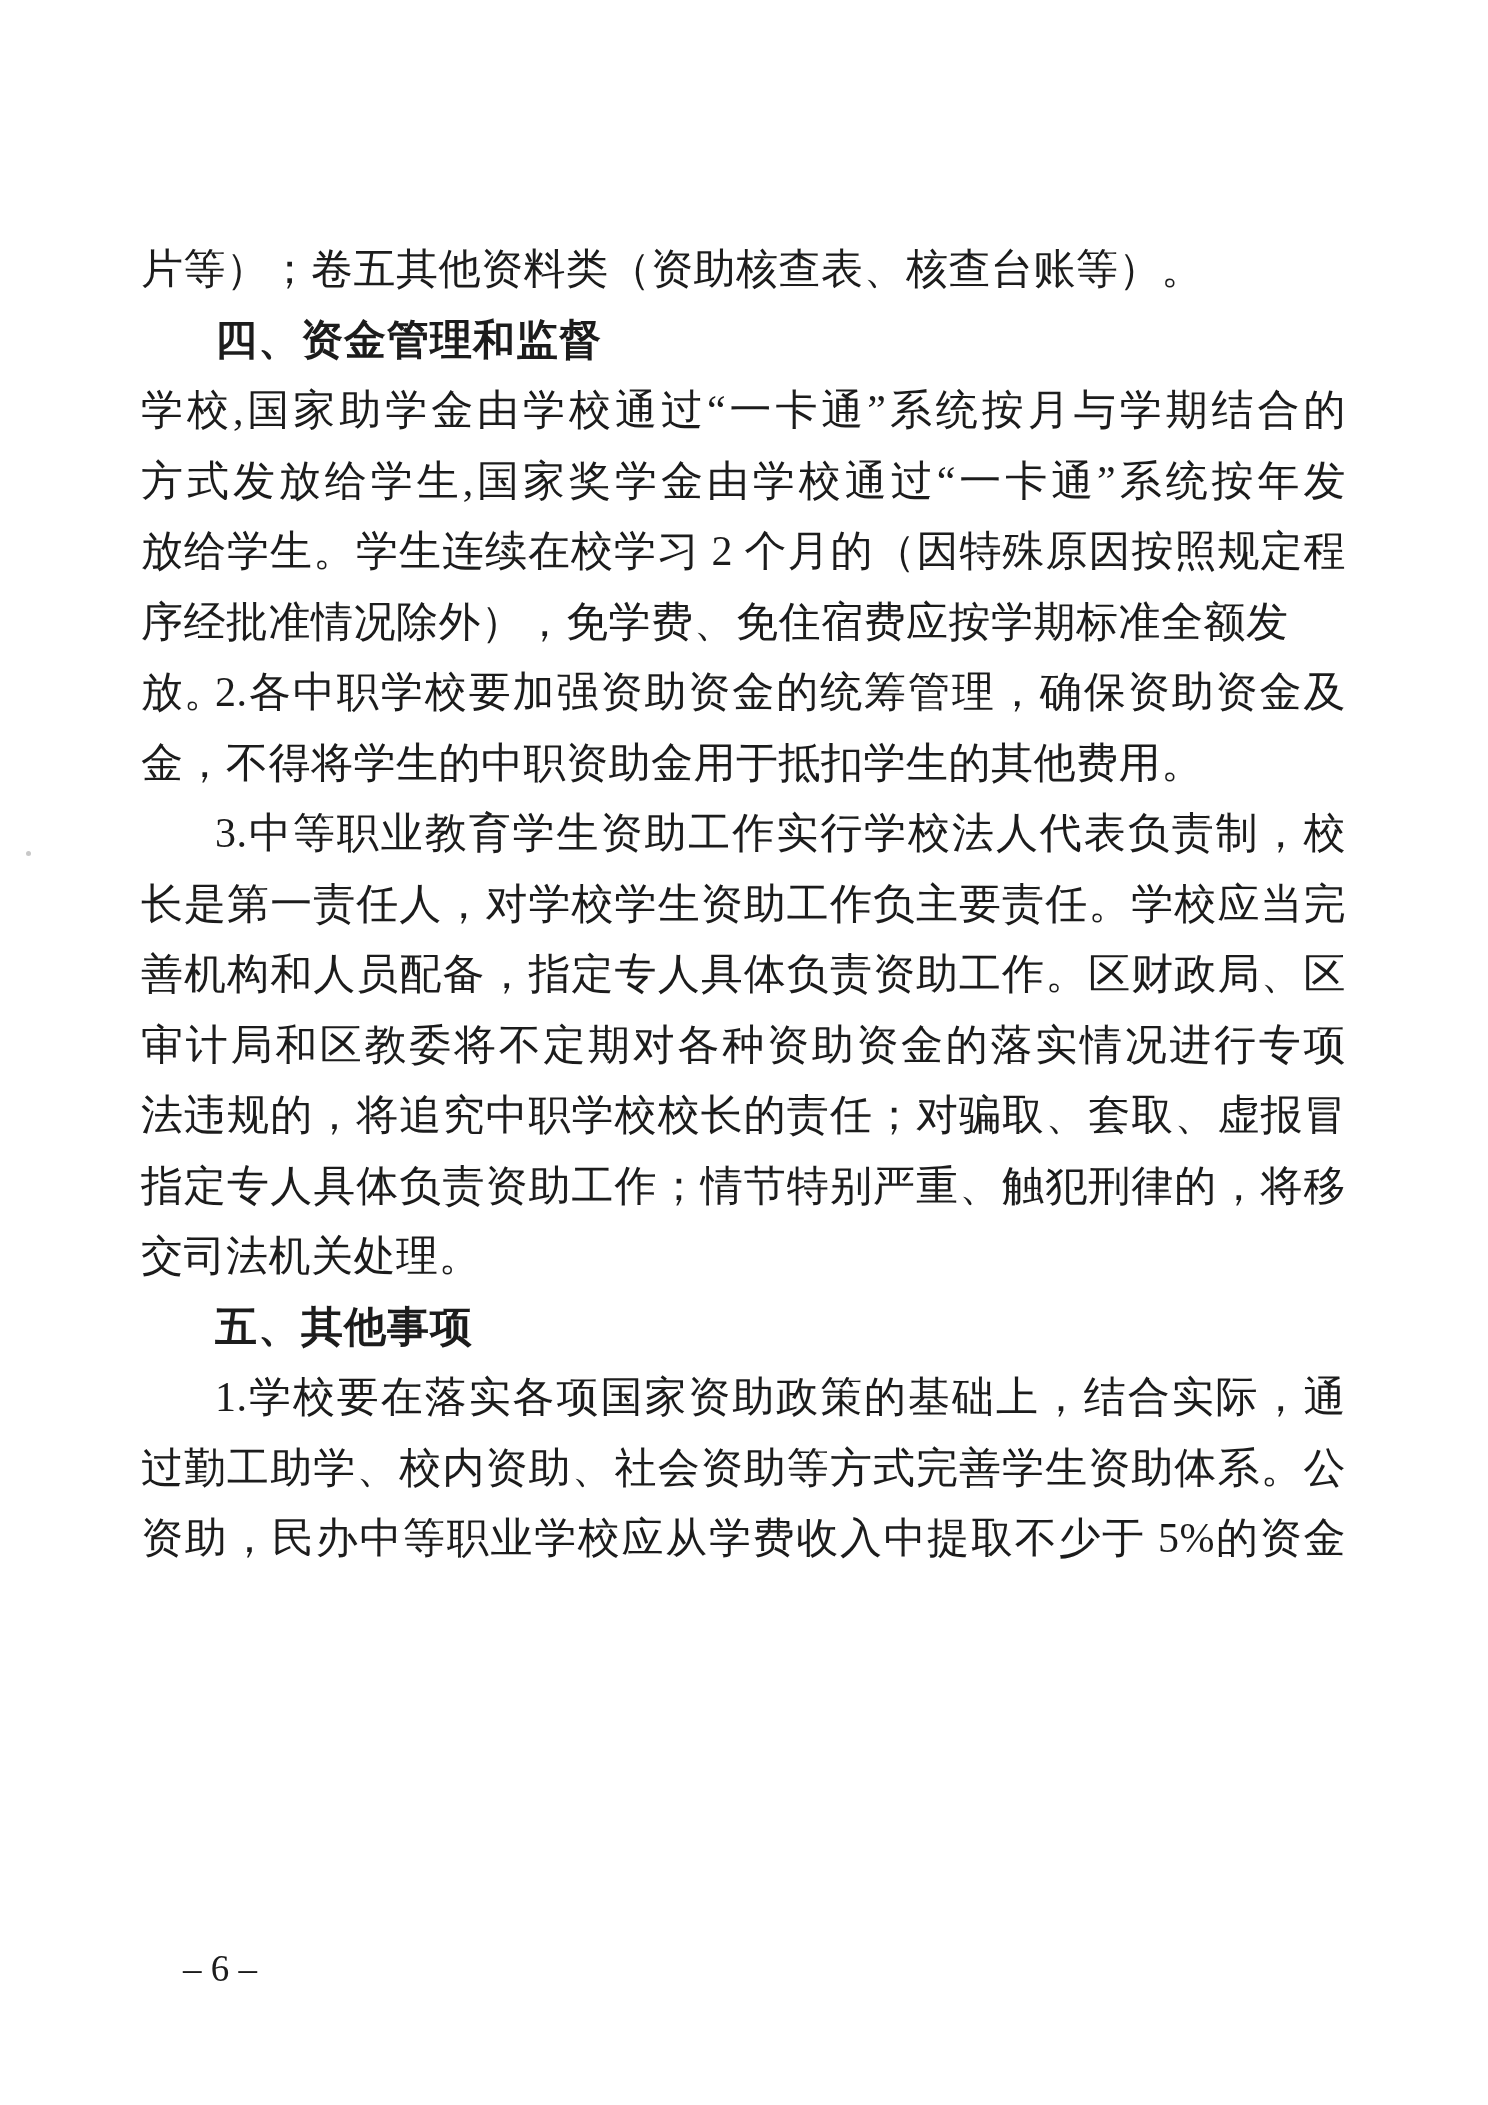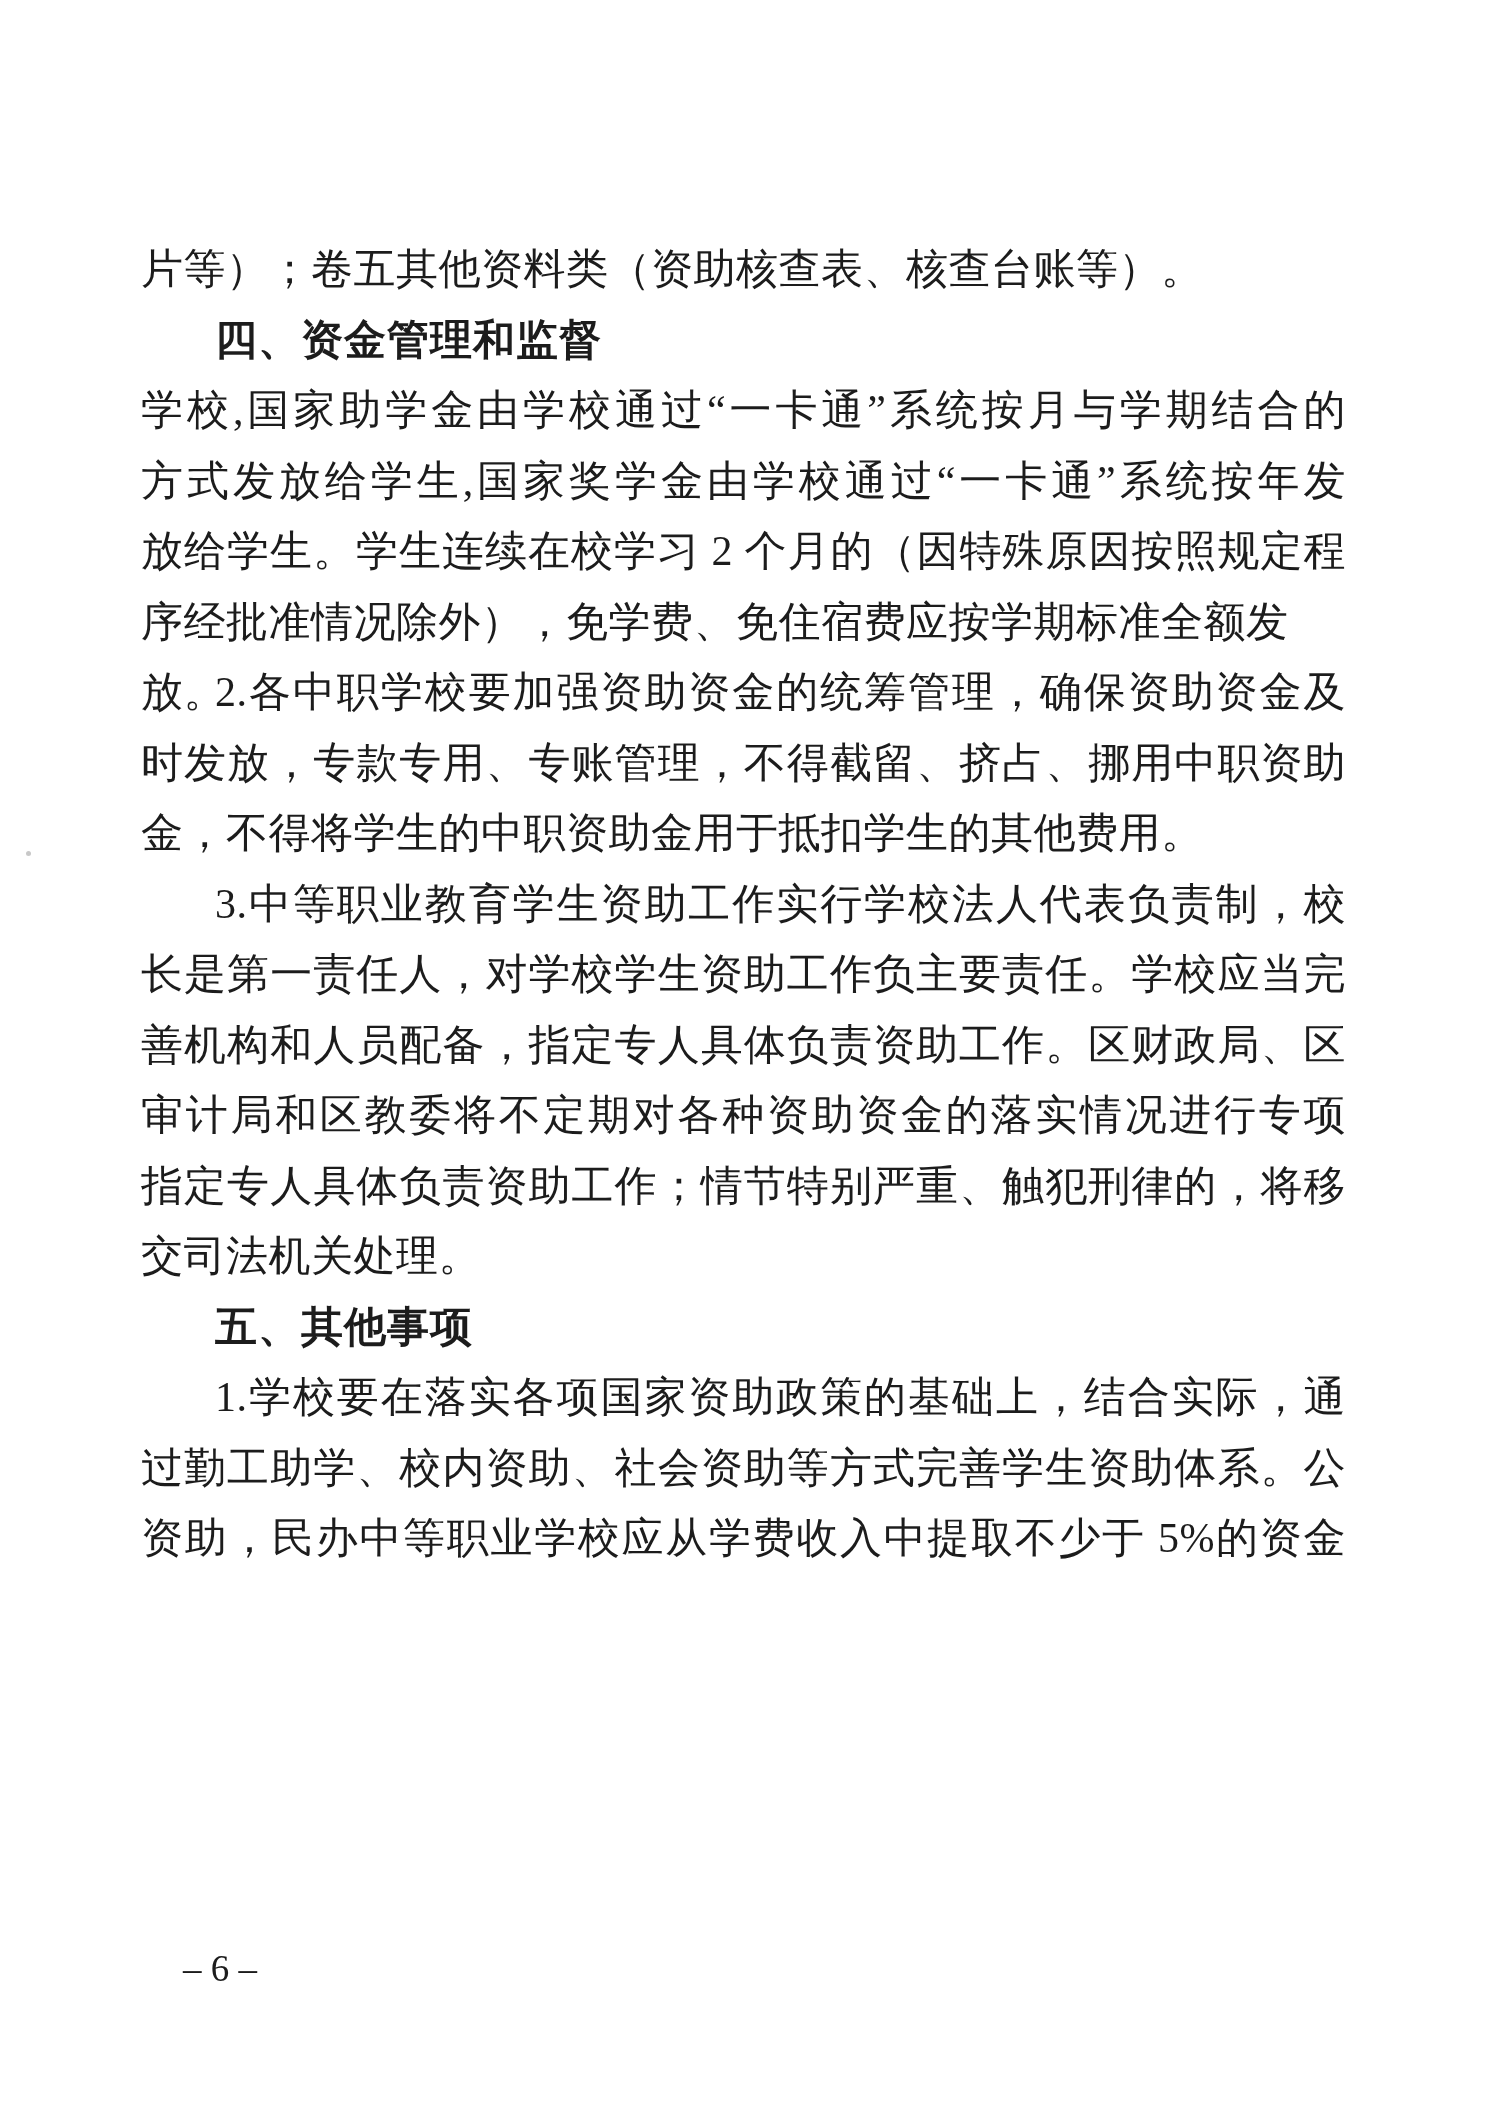--- a/index.html
+++ b/index.html
@@ -66,26 +66,26 @@
 
 <div class="page" style="background: rgb(255, 255, 255); color: rgb(28, 28, 28);">
   <main class="content">
       <div class="line body">片等）；卷五其他资料类（资助核查表、核查台账等）。</div>
       <div class="line heading indent">四、资金管理和监督</div>
       <div class="line body justify">学校,国家助学金由学校通过“一卡通”系统按月与学期结合的</div>
       <div class="line body justify">方式发放给学生,国家奖学金由学校通过“一卡通”系统按年发</div>
       <div class="line body justify">放给学生。学生连续在校学习 2 个月的（因特殊原因按照规定程</div>
       <div class="line body">序经批准情况除外），免学费、免住宿费应按学期标准全额发放。</div>
       <div class="line body justify indent">2.各中职学校要加强资助资金的统筹管理，确保资助资金及</div>
-      <div class="line body justify">时发放，专款专用、专账管理，不得截留、挤占、挪用中职资助</div>
       <div class="line body">金，不得将学生的中职资助金用于抵扣学生的其他费用。</div>
       <div class="line body justify indent">3.中等职业教育学生资助工作实行学校法人代表负责制，校</div>
       <div class="line body justify">长是第一责任人，对学校学生资助工作负主要责任。学校应当完</div>
       <div class="line body justify">善机构和人员配备，指定专人具体负责资助工作。区财政局、区</div>
       <div class="line body justify">审计局和区教委将不定期对各种资助资金的落实情况进行专项</div>
+      <div class="line body justify">法违规的，将追究中职学校校长的责任；对骗取、套取、虚报冒</div>
       <div class="line body justify">指定专人具体负责资助工作；情节特别严重、触犯刑律的，将移</div>
       <div class="line body">交司法机关处理。</div>
       <div class="line heading indent">五、其他事项</div>
       <div class="line body justify indent">1.学校要在落实各项国家资助政策的基础上，结合实际，通</div>
       <div class="line body justify">过勤工助学、校内资助、社会资助等方式完善学生资助体系。公</div>
       <div class="line body justify">资助，民办中等职业学校应从学费收入中提取不少于 5%的资金</div>
     </main>
   <div class="footer">– 6 –</div>
   <div class="speck"></div>
 </div>

